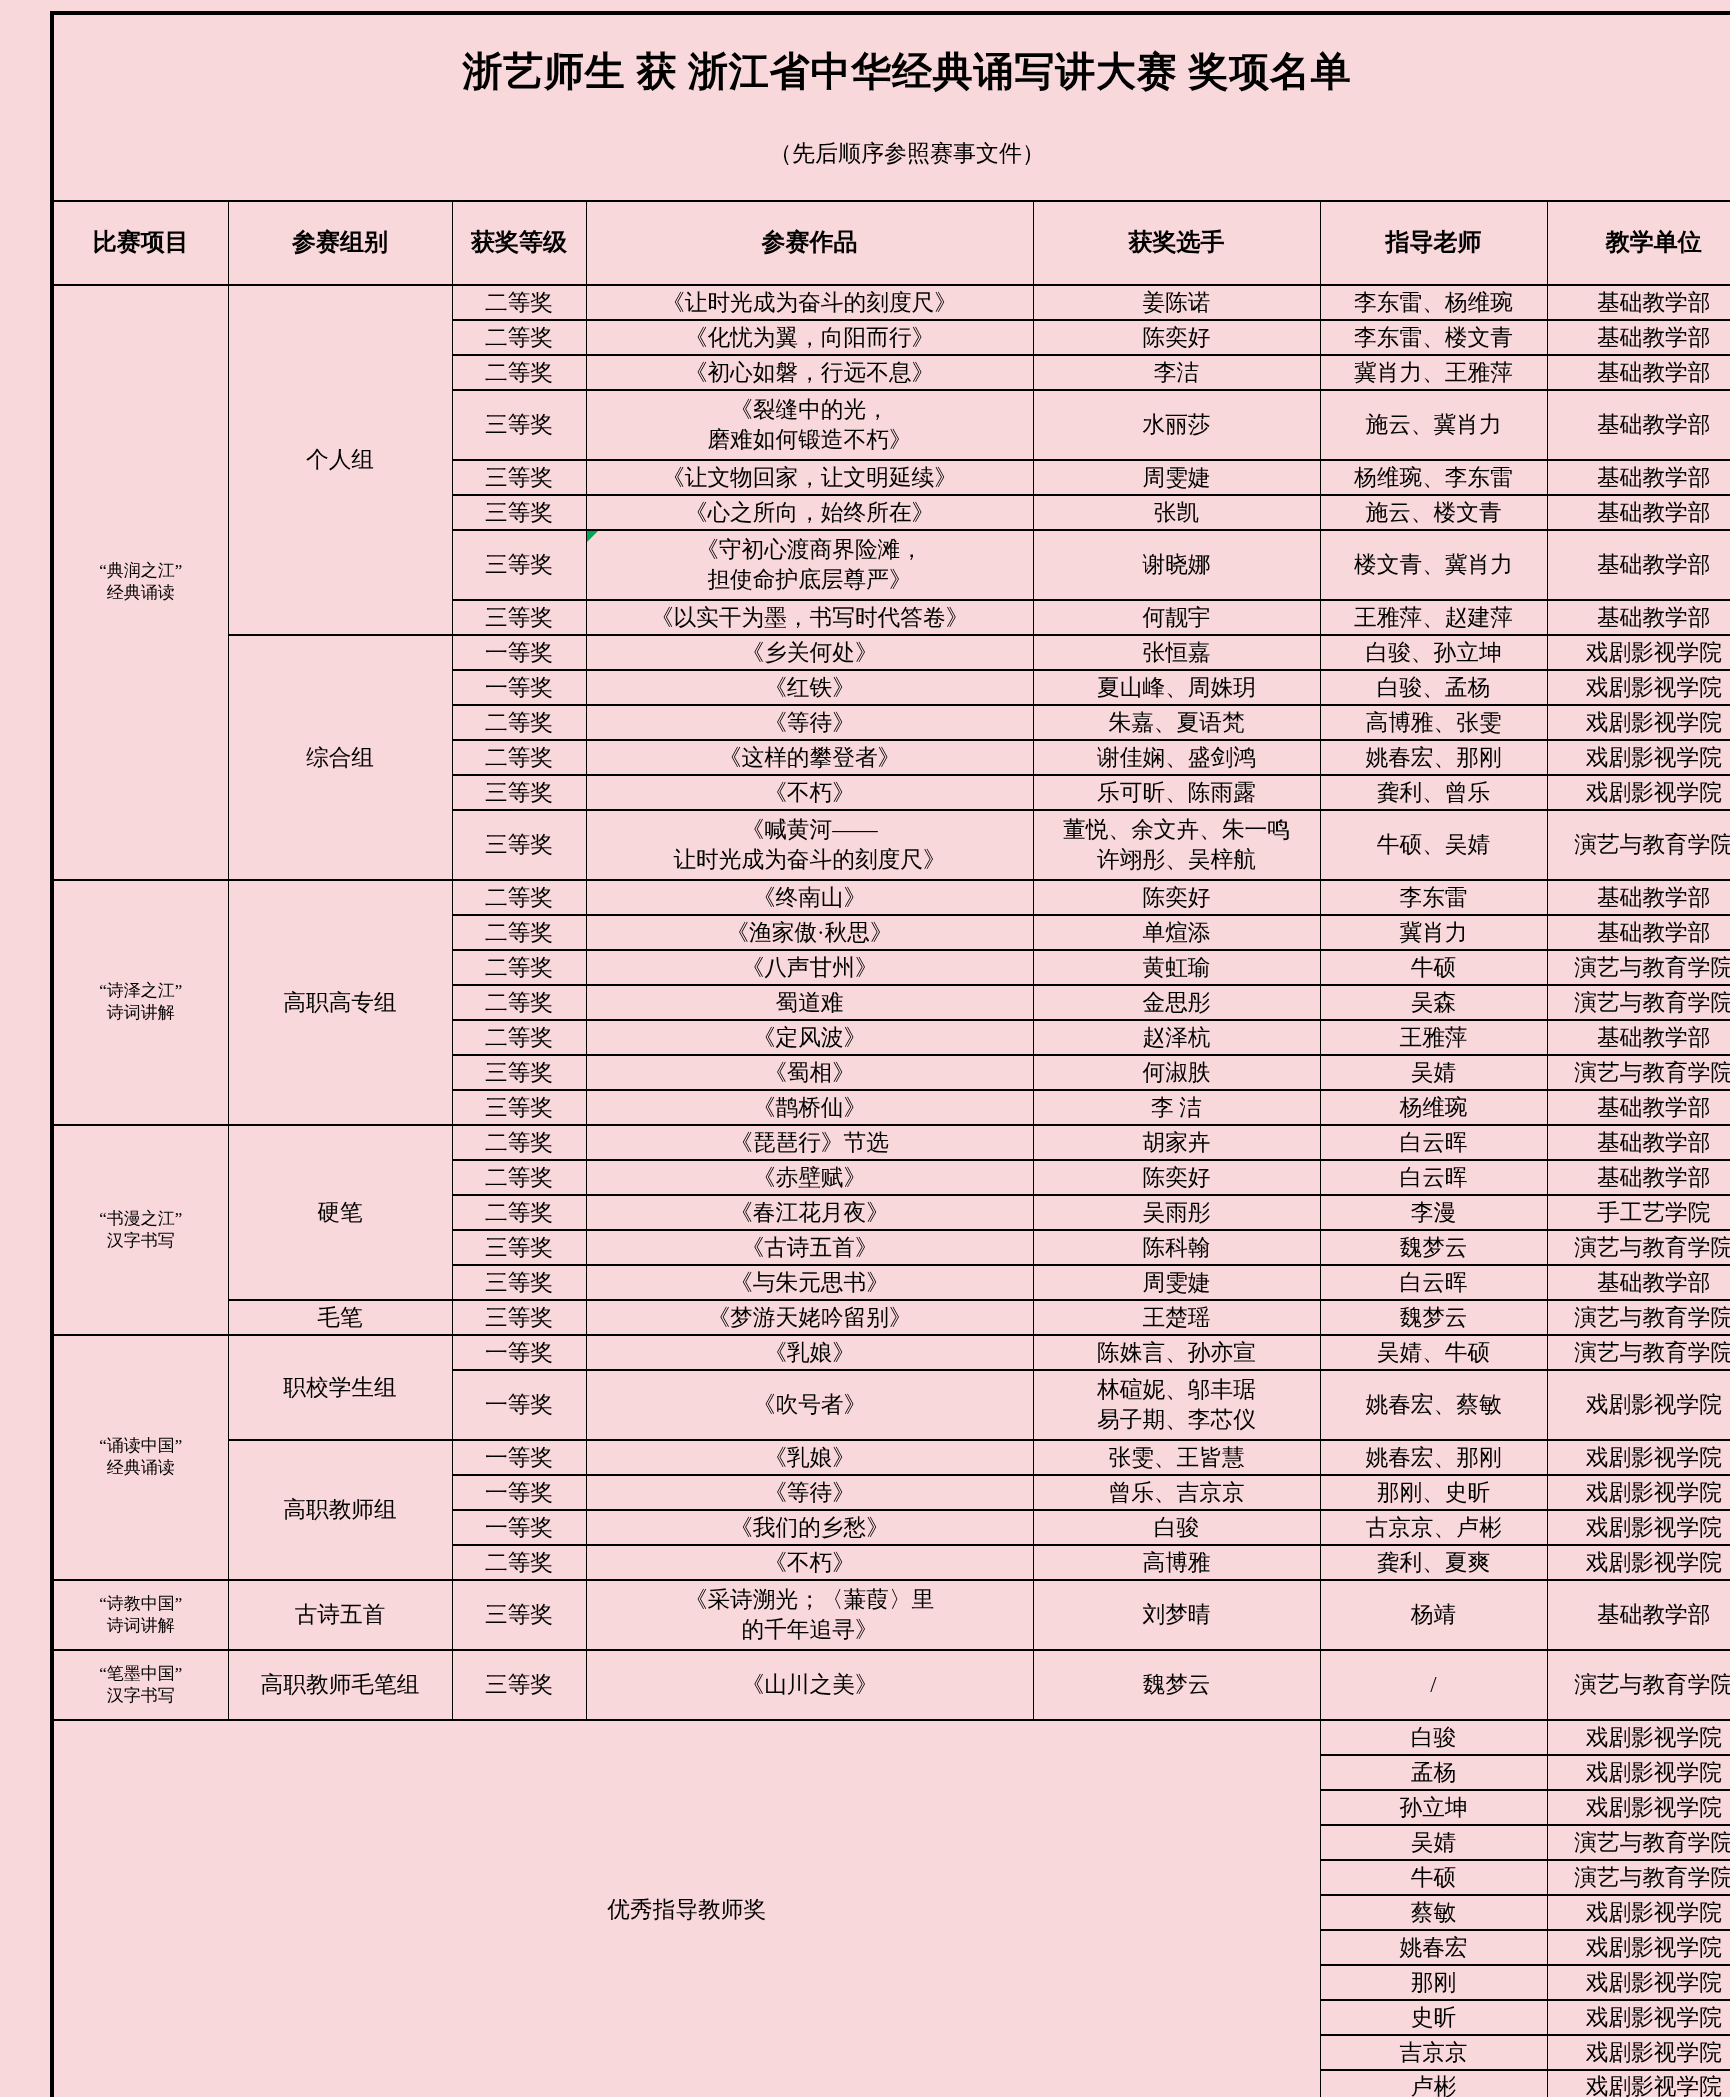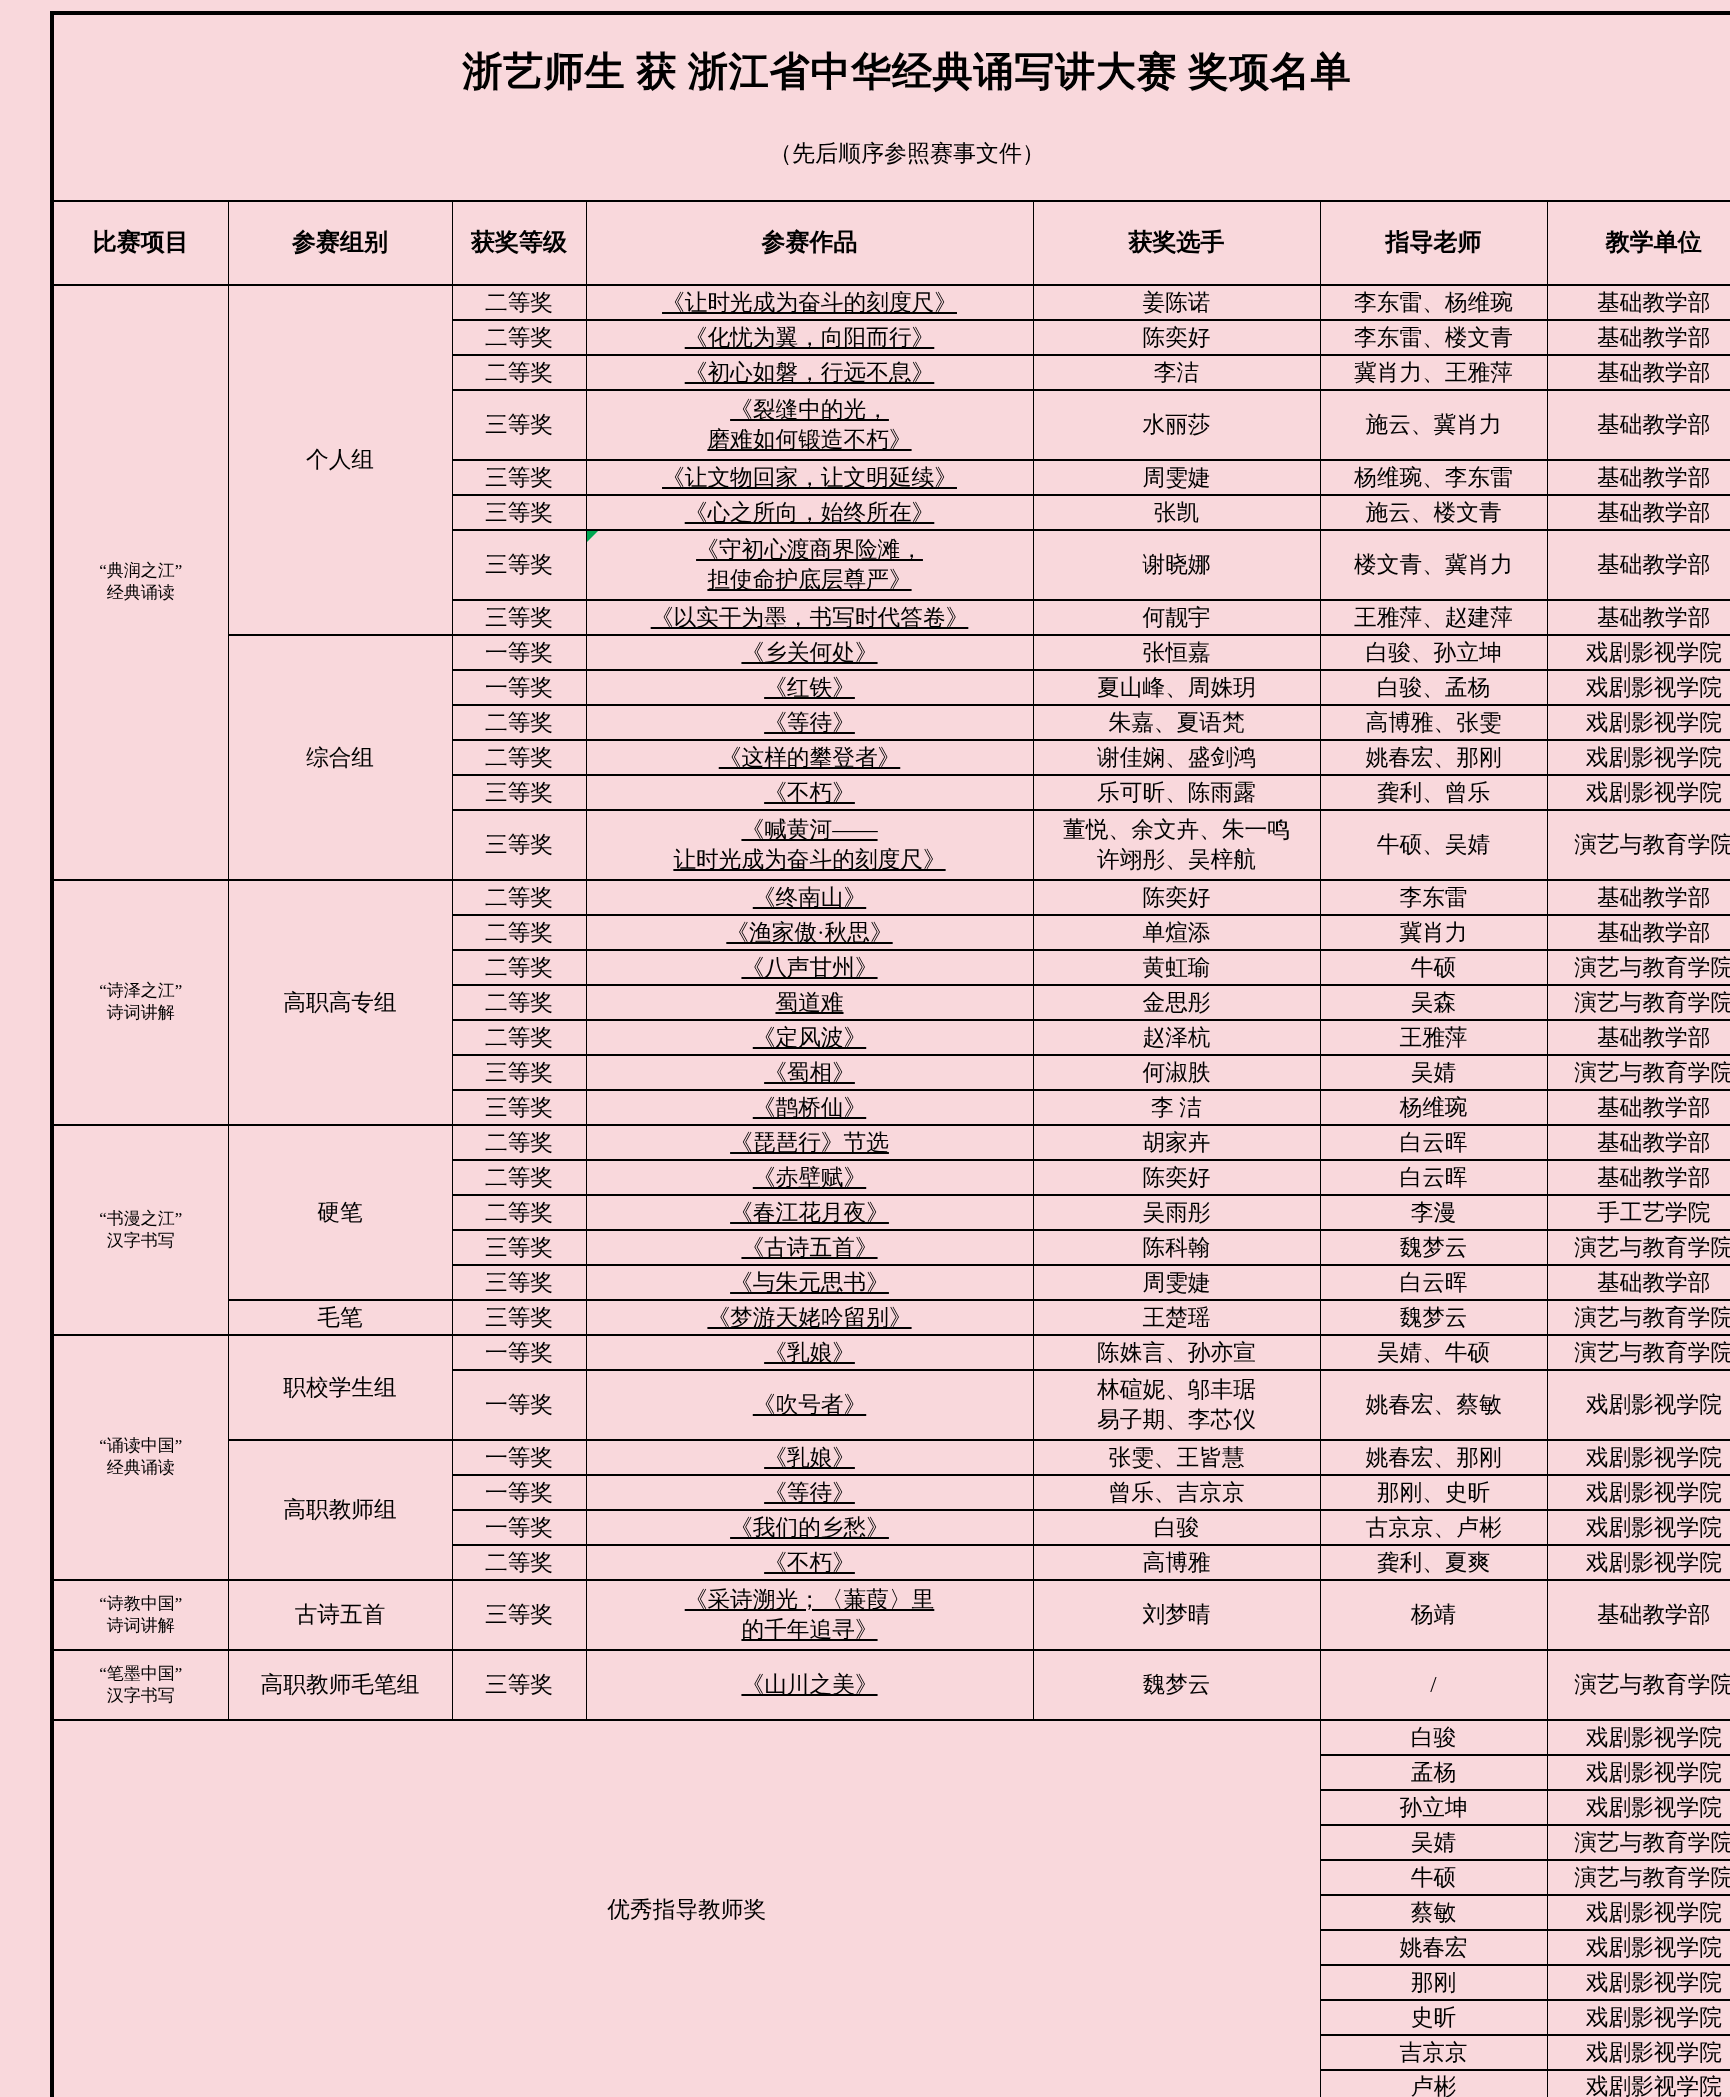--- a/index.html
+++ b/index.html
@@ -37,21 +37,21 @@
   tr.hdr    { height: 84px; }
   th { font-weight: bold; font-size: 24px; }
   td.title-cell {
     height: 143px;
     border-left: none; border-right: none;
     vertical-align: middle;
   }
   .main-title { font-size: 40px; font-weight: bold; letter-spacing: 0.8px; }
   .sub-title  { font-size: 23px; margin-top: 11px; }
   td.event-cell { font-size: 17px; }
-  td.work-cell  { position: relative; text-decoration: underline; }
+  td.work-cell  { position: relative; }
   td.special-label-cell { font-size: 22.7px; font-family: Liberation Mono, monospace; }
   .corner-marker {
     position: absolute; left: 0; top: 0;
     width: 0; height: 0;
     border-top: 11px solid #00A651;
     border-right: 11px solid transparent;
   }
 </style>
 </head>
 <body>

